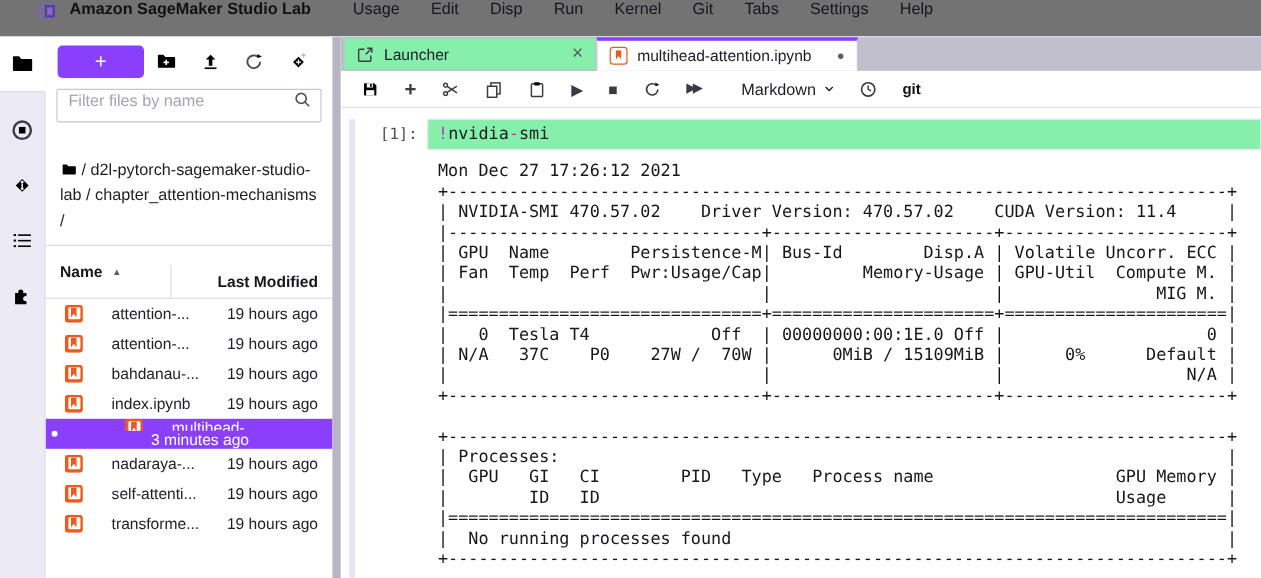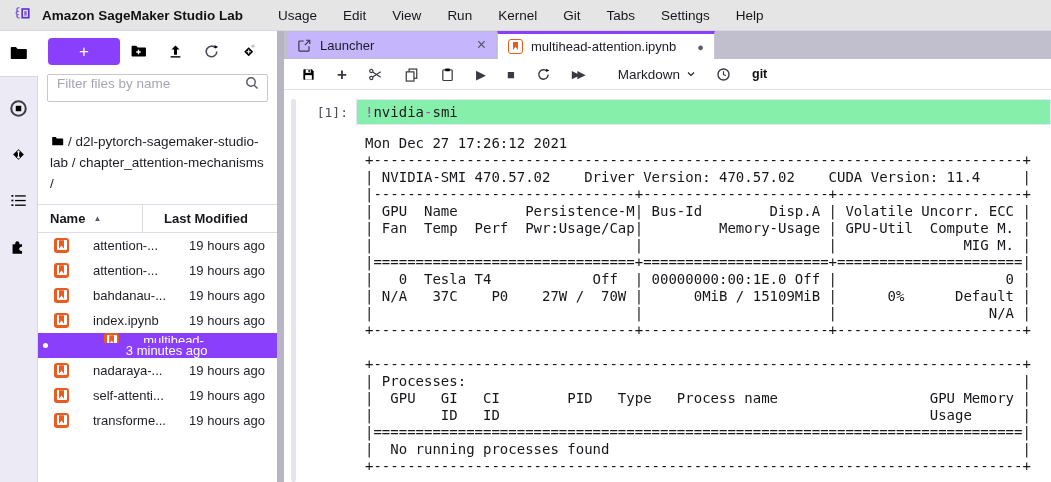--- a/index.html
+++ b/index.html
@@ -1,21 +1,21 @@
 <!DOCTYPE html>
 <html><head>
 <meta charset="utf-8">
 <style>
   * { box-sizing: border-box; }
   html,body { margin:0; padding:0; width:1051px; height:482px; overflow:hidden;
               font-family:"Liberation Sans", sans-serif; background:#fff; }
 
   
-  .menubar { height:31px; border-bottom:1px solid #d9d8e2; display:flex; align-items:center;
-             padding:0 10px 0 8px; background:#e5e5e5; }
+  .menubar { height:31px; border-bottom:1px solid #d9d8e2; display:flex; 
+             padding:0 10px 0 24px; background:#737373; }
   .logo { width:24px; height:22px; margin:0 8px 0 2px; flex:none; }
   .app-title { font-weight:bold; font-size:13.5px; color:#111; margin-right:22px; white-space:nowrap; }
   .menu-item { font-size:13.5px; color:#16161d; padding:0 13px; cursor:default; white-space:nowrap; }
 
   
   .app-body { display:flex; height:451px; }
 
   
   .rail { width:38px; flex:none; background:#eceaf4; border-right:1px solid #d8d6e0;
           display:flex; flex-direction:column; align-items:center; }
@@ -42,21 +42,21 @@
   .filterbox svg { width:16px; height:16px; flex:none; color:#55545f; }
 
   .breadcrumb { padding:6px 12px 9px 12px; font-size:13.5px; color:#1d1d25; line-height:1.55;
                 word-break:break-word;margin-top:17px; }
   .breadcrumb svg { width:15px; height:13px; vertical-align:-2px; color:#3d3d49; margin-right:3px; }
 
   .listheader { display:flex; align-items:center; border-top:1px solid #dddbe4;
                 border-bottom:1px solid #dddbe4; font-size:13px; font-weight:bold; color:#17171d; }
   .lh-name { width:104px; padding:6px 4px 6px 12px; display:flex; align-items:center; gap:8px; }
   .lh-caret { font-size:8px; color:#5c5b66; font-weight:normal; }
-  .lh-mod { flex:1; text-align:center; padding:6px 12px 6px 4px; border-left:1px solid #dddbe4; }
+  .lh-mod { flex:1; text-align:right; padding:6px 12px 6px 4px; border-left:1px solid #dddbe4;margin-top:16px; }
 
   .filelist { flex:1; overflow:hidden; }
   .filerow { display:flex; align-items:center; height:25px; padding:0 12px 0 16px;
              font-size:13px; color:#1e1e26; position:relative; cursor:default; }
   .filerow .fname { flex:1; display:flex; align-items:flex-start; gap:24px; white-space:nowrap; overflow:hidden; }
   .filerow .ftime { width:96px; text-align:right; flex:none; }
   .filerow.selected { background:#8A3FFC; color:#fff;flex-direction:column; }
   .row-dot { position:absolute; left:5px; top:10px; width:5px; height:5px; border-radius:50%;
              background:#fff; }
 
@@ -70,21 +70,21 @@
   .nbicon.outline::before { inset:1px; }
   .nbicon.outline::after { left:4px; top:1.5px; }
 
   
   .splitter { width:7px; flex:none; background:#b7b4c4; cursor:col-resize; }
 
   
   .main { flex:1; min-width:0; display:flex; flex-direction:column; background:#fff; }
   .tabbar { height:28px; flex:none; background:#c1bfce; display:flex; align-items:stretch; padding-left:2px; }
   .tab { display:flex; align-items:center; gap:8px; padding:0 10px; font-size:13px; color:#1c1c24; }
-  .tab.inactive { width:211px; background:#c4b5fd; border:1px solid #bebcca; }
+  .tab.inactive { width:211px; background:#86efac; border:1px solid #bebcca; }
   .tab.inactive svg { width:15px; height:15px; color:#3d3d47; }
   .tab-close { margin-left:auto; font-size:16px; color:#55555f; line-height:1; cursor:pointer; }
   .tab.active { width:218px; background:#fff; border-top:3px solid #8A3FFC;
                 border-left:1px solid #c9c7d5; border-right:1px solid #c9c7d5; }
   .tab-dirty { margin-left:auto; font-size:11px; color:#5e5e6a; }
   .tab-filler { flex:1; }
 
   
   .nbtoolbar { height:31px; flex:none; border-bottom:1px solid #e3e1ea; display:flex;
                align-items:center; padding:0 15px; gap:17px; color:#3a3a44; }
@@ -199,21 +199,21 @@
   </defs>
 </svg>
 
 <div class="menubar">
   <svg class="logo">
       <use href="#i-logo"></use>
     </svg>
   <span class="app-title">Amazon SageMaker Studio Lab</span>
   <span class="menu-item">Usage</span>
   <span class="menu-item">Edit</span>
-  <span class="menu-item">View</span>
+  <span class="menu-item">Disp</span>
   <span class="menu-item">Run</span>
   <span class="menu-item">Kernel</span>
   <span class="menu-item">Git</span>
   <span class="menu-item">Tabs</span>
   <span class="menu-item">Settings</span>
   <span class="menu-item">Help</span>
 </div>
 
 <div class="app-body">
 

